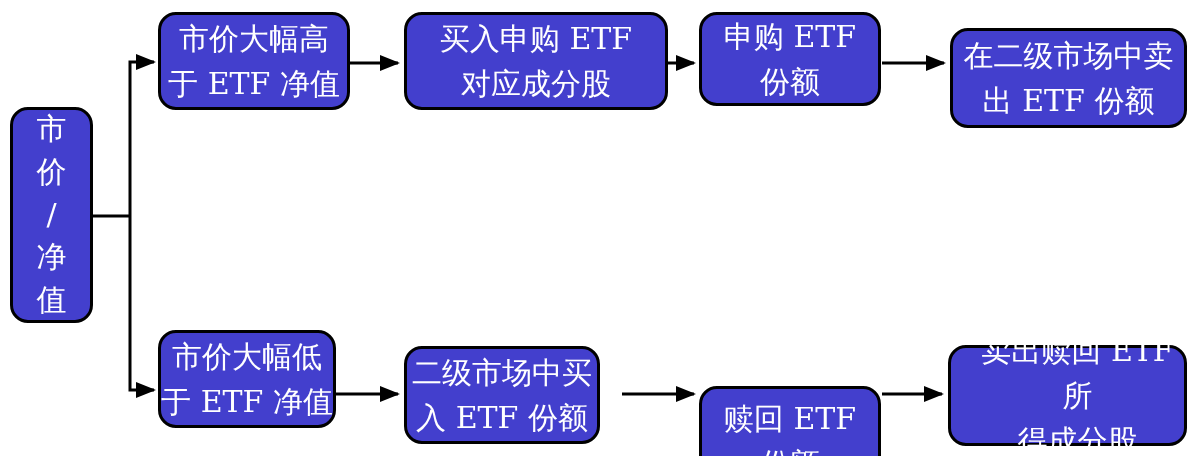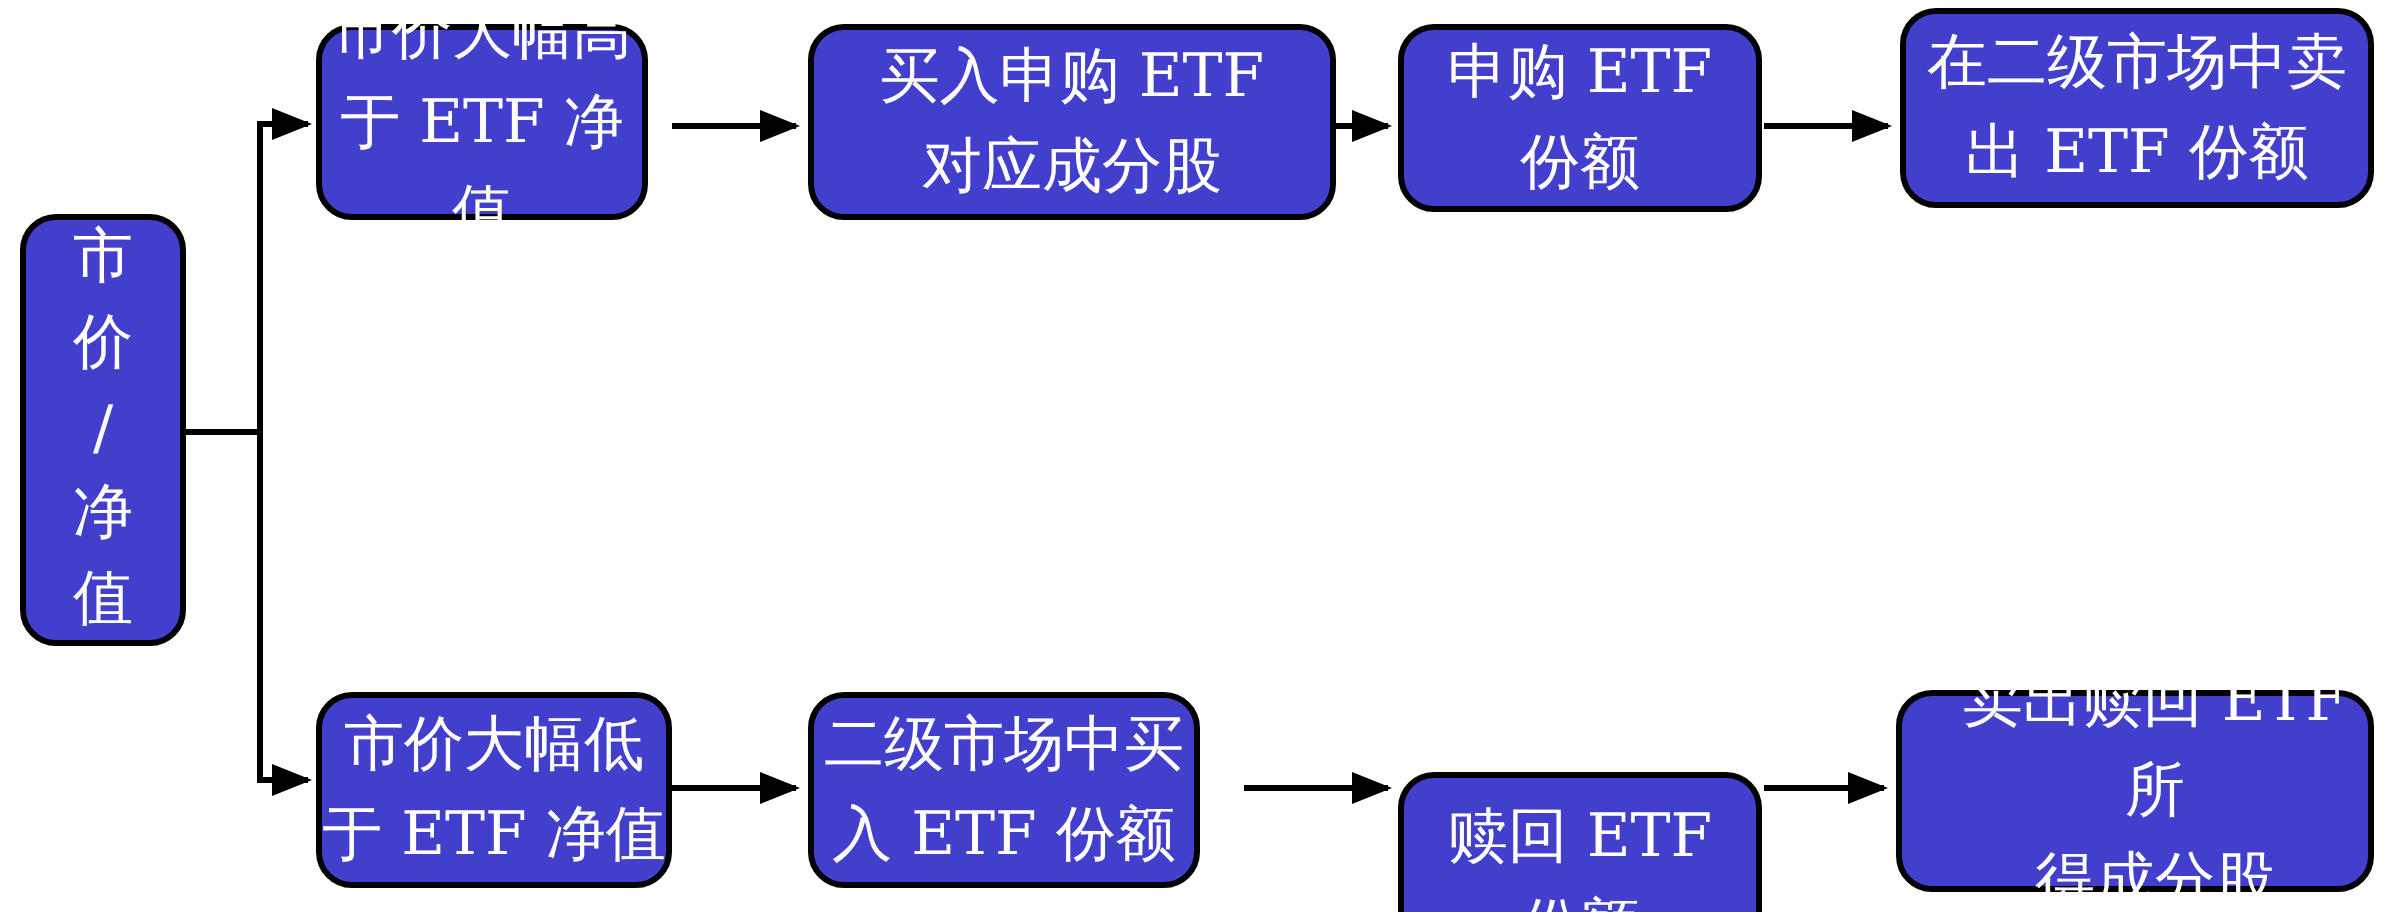--- a/index.html
+++ b/index.html
@@ -76,38 +76,38 @@
   </svg>
 
   <div class="node node-root" style="left:10px; top:107px; width:83px; height:216px;">
     <span class="label">市
 价
 /
 净
 值</span>
   </div>
 
-  <div class="node" style="left:158px; top:12px; width:166px; height:98px;">
+  <div class="node" style="left:158px; top:12px; width:192px; height:98px;">
     <span class="label">市价大幅高
 于 ETF 净值</span>
   </div>
   <div class="node" style="left:404px; top:12px; width:264px; height:98px;">
     <span class="label">买入申购 ETF
 对应成分股</span>
   </div>
   <div class="node" style="left:699px; top:12px; width:182px; height:94px;">
     <span class="label">申购 ETF
 份额</span>
   </div>
-  <div class="node" style="left:950px; top:4px; width:237px; height:100px;">
+  <div class="node" style="left:950px; top:28px; width:237px; height:100px;">
     <span class="label">在二级市场中卖
 出 ETF 份额</span>
   </div>
 
-  <div class="node" style="left:158px; top:346px; width:178px; height:98px;">
+  <div class="node" style="left:158px; top:330px; width:178px; height:98px;">
     <span class="label">市价大幅低
 于 ETF 净值</span>
   </div>
   <div class="node" style="left:404px; top:346px; width:196px; height:98px;">
     <span class="label">二级市场中买
 入 ETF 份额</span>
   </div>
   <div class="node" style="left:699px; top:346px; width:182px; height:110px;margin-top:40px;">
     <span class="label">赎回 ETF
 份额</span>

